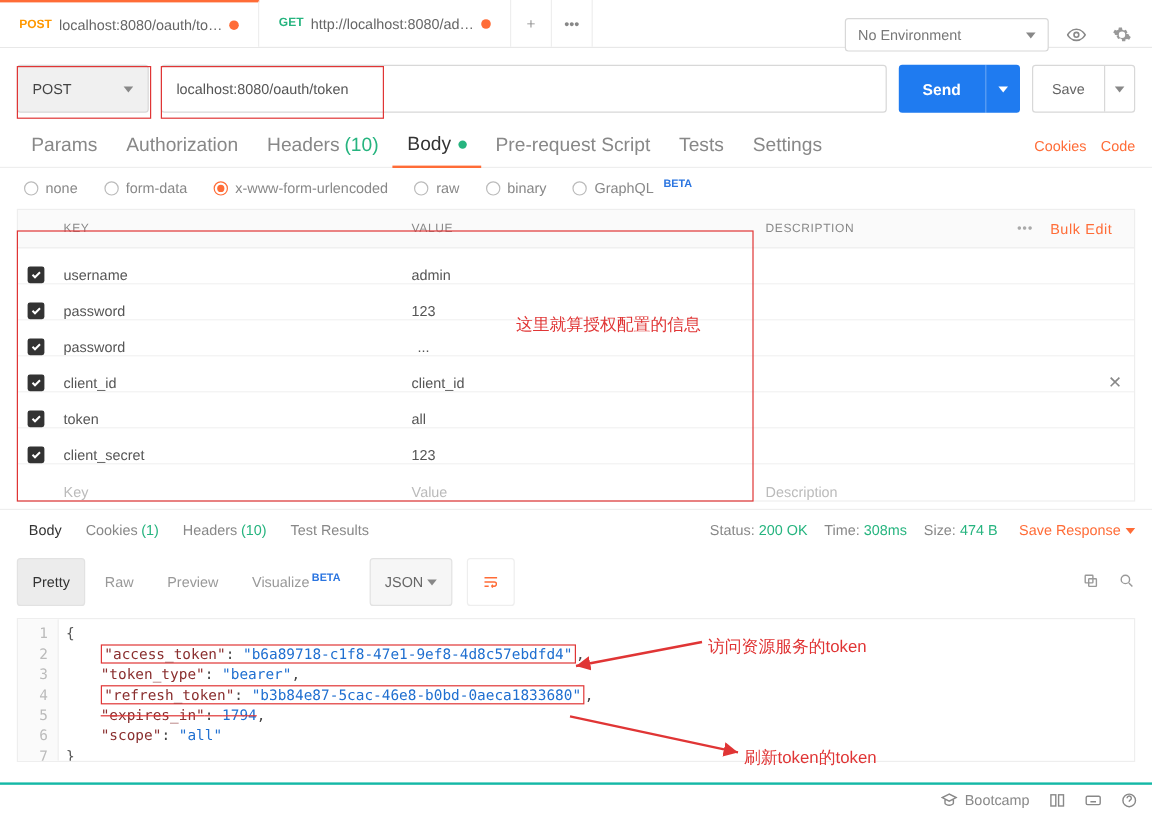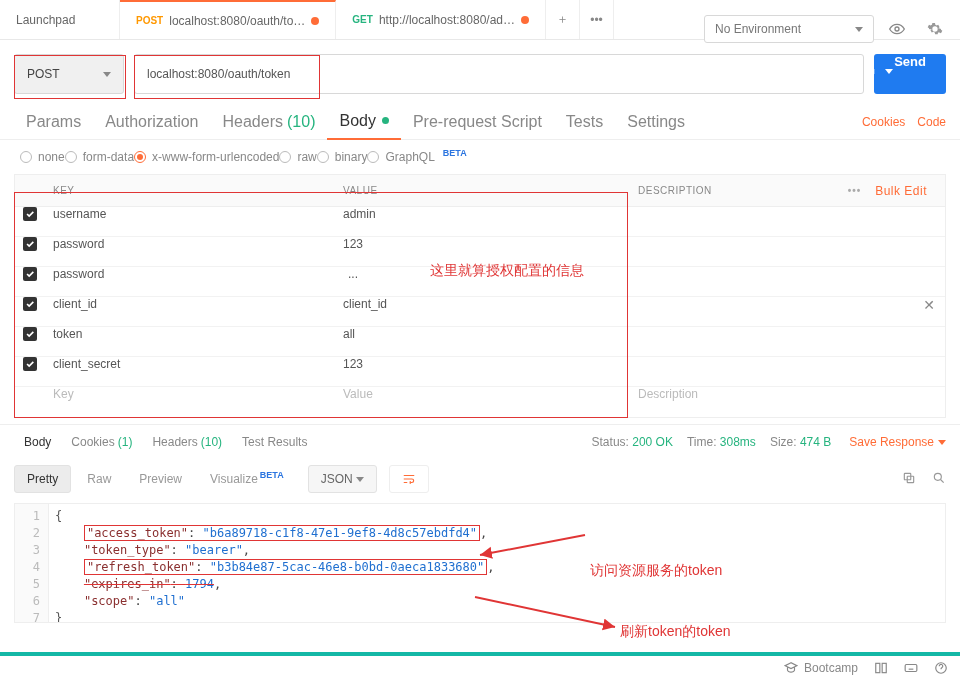--- a/index.html
+++ b/index.html
@@ -39,56 +39,56 @@
   .req-row { display:flex; align-items:stretch; padding:14px 14px 10px; gap:10px; }
   .method-dd {
     width:110px; height:40px; background:#f0f0f0; border:1px solid #d8d8d8; border-radius:3px;
     display:flex; align-items:center; justify-content:space-between; padding:0 12px; color:#444; font-weight:500; cursor:pointer;
   }
   .url-input {
     flex:1; height:40px; border:1px solid #d8d8d8; border-radius:3px; padding:0 12px;
     display:flex; align-items:center; color:#555; background:#fff;
   }
   .send-btn {
-    height:40px; background:#1f7bf0; color:#fff; border-radius:3px; display:flex; align-items:stretch; cursor:pointer;flex-direction:column;
+    height:40px; background:#1f7bf0; color:#fff; border-radius:3px; display:flex; align-items:stretch; cursor:pointer;
   }
   .send-btn .lbl{display:flex;align-items:center;padding:0 20px;font-weight:600;font-size:13px;}
   .send-btn .split{display:flex;align-items:center;padding:0 10px;border-left:1px solid rgba(255,255,255,.3);}
   .save-btn { height:40px; border:1px solid #d8d8d8; border-radius:3px; display:flex; align-items:stretch; cursor:pointer; color:#666;}
   .save-btn .lbl{display:flex;align-items:center;padding:0 16px;}
   .save-btn .split{display:flex;align-items:center;padding:0 8px;border-left:1px solid #d8d8d8;}
 
   
   .subtabs { display:flex; align-items:center; border-bottom:1px solid #eee; padding:0 14px; height:36px; }
   .subtab { padding:0 12px; height:36px; display:flex; align-items:center; color:#888; cursor:pointer; font-size:16px;}
   .subtab .count{margin-left:4px;color:#26b47f;}
   .subtab .gdot{width:7px;height:7px;border-radius:50%;background:#26b47f;margin-left:6px;}
   .subtab-active{color:#333;border-bottom:2px solid #ff6c37;}
   .subtabs .spacer{flex:1;}
   .subtabs .link{color:#ff6c37;cursor:pointer;margin-left:12px;}
 
   
-  .radio-row{display:flex;align-items:flex-start;padding:10px 20px;}
+  .radio-row{display:flex;align-items:flex-start;padding:10px 20px;gap:22px;}
   .radio{display:flex;align-items:center;gap:6px;color:#888;cursor:pointer;}
   .radio .circle{width:12px;height:12px;border-radius:50%;border:1px solid #bbb;display:inline-block;position:relative;}
   .radio.sel .circle{border-color:#ff6c37;}
   .radio.sel .circle::after{content:"";width:6px;height:6px;border-radius:50%;background:#ff6c37;position:absolute;top:2px;left:2px;}
   .radio .beta{color:#2b75e0;font-size:9px;margin-left:2px;font-weight:bold;position:relative;top:-4px;}
 
   
   .kv-table{margin:0 14px;border:1px solid #eee;}
   .kv-head{display:flex;height:32px;align-items:center;background:#fafafa;border-bottom:1px solid #eee;font-size:10px;color:#888;letter-spacing:.5px;}
   .kv-col-check{width:30px;display:flex;justify-content:center;}
   .kv-col-key{width:290px;padding:0 8px;}
   .kv-col-val{width:295px;padding:0 8px;}
   .kv-col-desc{flex:1;padding:0 8px;display:flex;align-items:center;}
   .kv-head .actions{margin-left:auto;display:flex;align-items:center;gap:14px;padding-right:10px;}
   .kv-head .actions .dots{color:#aaa;cursor:pointer;font-weight:bold;letter-spacing:1px;}
   .kv-head .actions .bulk{color:#ff6c37;cursor:pointer;font-size:12px;}
-  .kv-row{display:flex;height:30px;align-items:flex-start;border-bottom:1px solid #f2f2f2;font-size:12px;color:#555;position:relative;}
+  .kv-row{display:flex;height:30px;align-items:flex-end;border-bottom:1px solid #f2f2f2;font-size:12px;color:#555;position:relative;}
   .kv-row:last-child{border-bottom:none;}
   .kv-row .close-x{position:absolute;right:10px;color:#888;cursor:pointer;font-size:14px;}
   .chk{width:14px;height:14px;border-radius:2px;background:#333;display:flex;align-items:center;justify-content:center;}
   .chk svg{width:10px;height:10px;}
   .kv-row.placeholder{color:#bbb;}
   .kv-row.placeholder .kv-col-check{visibility:hidden;}
 
   
   .red-box{position:absolute;border:1px solid #e03535;pointer-events:none;}
   .red-text{position:absolute;color:#e03535;font-size:14px;}
@@ -98,21 +98,21 @@
   .resp-tab{padding:0 10px;color:#888;cursor:pointer;font-size:12px;}
   .resp-tab.active{color:#333;}
   .resp-tab .count{color:#26b47f;margin-left:3px;}
   .resp-bar .spacer{flex:1;}
   .resp-meta{font-size:12px;color:#888;margin-left:14px;}
   .resp-meta .g{color:#26b47f;}
   .save-resp{color:#ff6c37;margin-left:18px;cursor:pointer;display:flex;align-items:center;gap:4px;}
 
   
   .resp-toolbar{display:flex;align-items:center;padding:6px 14px;gap:4px;}
-  .resp-toolbar .seg{height:28px;display:flex;align-items:center;padding:0 12px;border:1px solid #e2e2e2;border-radius:3px;background:#f6f6f6;color:#666;cursor:pointer;font-size:12px;}
+  .resp-toolbar .seg{height:40px;display:flex;align-items:center;padding:0 12px;border:1px solid #e2e2e2;border-radius:3px;background:#f6f6f6;color:#666;cursor:pointer;font-size:12px;}
   .resp-toolbar .seg.active{background:#ececec;color:#333;}
   .resp-toolbar .plain{background:none;border:none;color:#999;}
   .resp-toolbar .beta{color:#2b75e0;font-size:9px;margin-left:2px;font-weight:bold;position:relative;top:-4px;}
   .resp-toolbar .jsondd{margin-left:8px;}
   .resp-toolbar .wrap-icon{margin-left:8px;color:#ff6c37;}
   .resp-toolbar .spacer{flex:1;}
   .resp-toolbar .util{color:#999;margin-left:12px;cursor:pointer;}
 
   
   .code-wrap{margin:4px 14px 0;border:1px solid #eee;height:120px;display:flex;font-family:Consolas,Menlo,monospace;font-size:12px;overflow:hidden;position:relative;}
@@ -121,34 +121,31 @@
   .code .tok-key{color:#8a2f2f;}
   .code .tok-str{color:#1f6fd0;}
   .code .tok-num{color:#1f6fd0;}
   .code .tok-brace{color:#555;}
   .code .strike{text-decoration:line-through;text-decoration-color:#e03535;}
 
   
   svg.arrow{position:absolute;overflow:visible;}
 
   
-  .statusbar{position:absolute;left:0;right:0;bottom:0;height:28px;border-top:4px solid #14b8a6;display:flex;align-items:center;justify-content:flex-end;padding:0 12px;gap:16px;color:#888;font-size:12px;}
+  .statusbar{position:absolute;left:0;right:0;bottom:0;height:28px;border-top:2px solid #14b8a6;display:flex;align-items:center;justify-content:flex-end;padding:0 12px;gap:16px;color:#888;font-size:12px;}
   .statusbar .itm{display:flex;align-items:center;gap:6px;cursor:pointer;}
 
   .caret-down{width:0;height:0;border-left:4px solid transparent;border-right:4px solid transparent;border-top:5px solid #888;display:inline-block;}
   .caret-down.white{border-top-color:#fff;}
 </style>
 </head>
 <body>
 
 <div class="topbar">
   <div class="tabs">
-    <div class="tab">
-      <span>Launchpad</span>
-    </div>
     <div class="tab tab-active">
       <span class="method-post">POST</span>
       <span>localhost:8080/oauth/to…</span>
       <span class="dot"></span>
     </div>
     <div class="tab">
       <span class="method-get">GET</span>
       <span>http://localhost:8080/ad…</span>
       <span class="dot"></span>
     </div>
@@ -179,20 +176,26 @@
     <span>POST</span>
     <span class="caret-down"></span>
   </div>
   <div class="url-input">
     <span>localhost:8080/oauth/token</span>
   </div>
   <div class="send-btn">
     <span class="lbl">Send</span>
     <span class="split">
         <span class="caret-down white"></span>
+      </span>
+  </div>
+  <div class="save-btn">
+    <span class="lbl">Save</span>
+    <span class="split">
+        <span class="caret-down"></span>
       </span>
   </div>
 </div>
 
 <div class="red-box" style="left:14px;top:55px;width:112px;height:44px"></div>
 <div class="red-box" style="left:134px;top:55px;width:186px;height:44px"></div>
 
 <div class="subtabs">
   <div class="subtab">
       <span>Params</span>
@@ -404,21 +407,21 @@
   <div class="gutter">1<br>2<br>3<br>4<br>5<br>6<br>7</div>
   <div class="code" id="code-area"><span class="tok-brace">{</span>
     <span style="border:1px solid #e03535;padding:0 2px;"><span class="tok-key">"access_token"</span>: <span class="tok-str">"b6a89718-c1f8-47e1-9ef8-4d8c57ebdfd4"</span></span>,
     <span class="tok-key">"token_type"</span>: <span class="tok-str">"bearer"</span>,
     <span style="border:1px solid #e03535;padding:0 2px;"><span class="tok-key">"refresh_token"</span>: <span class="tok-str">"b3b84e87-5cac-46e8-b0bd-0aeca1833680"</span></span>,
     <span class="strike"><span class="tok-key">"expires_in"</span>: <span class="tok-num">1794</span></span>,
     <span class="tok-key">"scope"</span>: <span class="tok-str">"all"</span>
 <span class="tok-brace">}</span></div>
 </div>
 
-<div class="red-text" style="left:590px;top:562px">访问资源服务的token</div>
+<div class="red-text" style="left:590px;top:530px">访问资源服务的token</div>
 <div class="red-text" style="left:620px;top:623px">刷新token的token</div>
 
 <svg class="arrow" style="left:475px;top:530px" width="120" height="30">
   <defs>
       <marker id="ah1" markerWidth="8" markerHeight="8" refX="6" refY="3" orient="auto">
         <path d="M0,0 L6,3 L0,6 Z" fill="#e03535"></path>
       </marker>
     </defs>
   <line x1="110" y1="5" x2="5" y2="25" stroke="#e03535" stroke-width="2" marker-end="url(#ah1)"></line>
 </svg>

